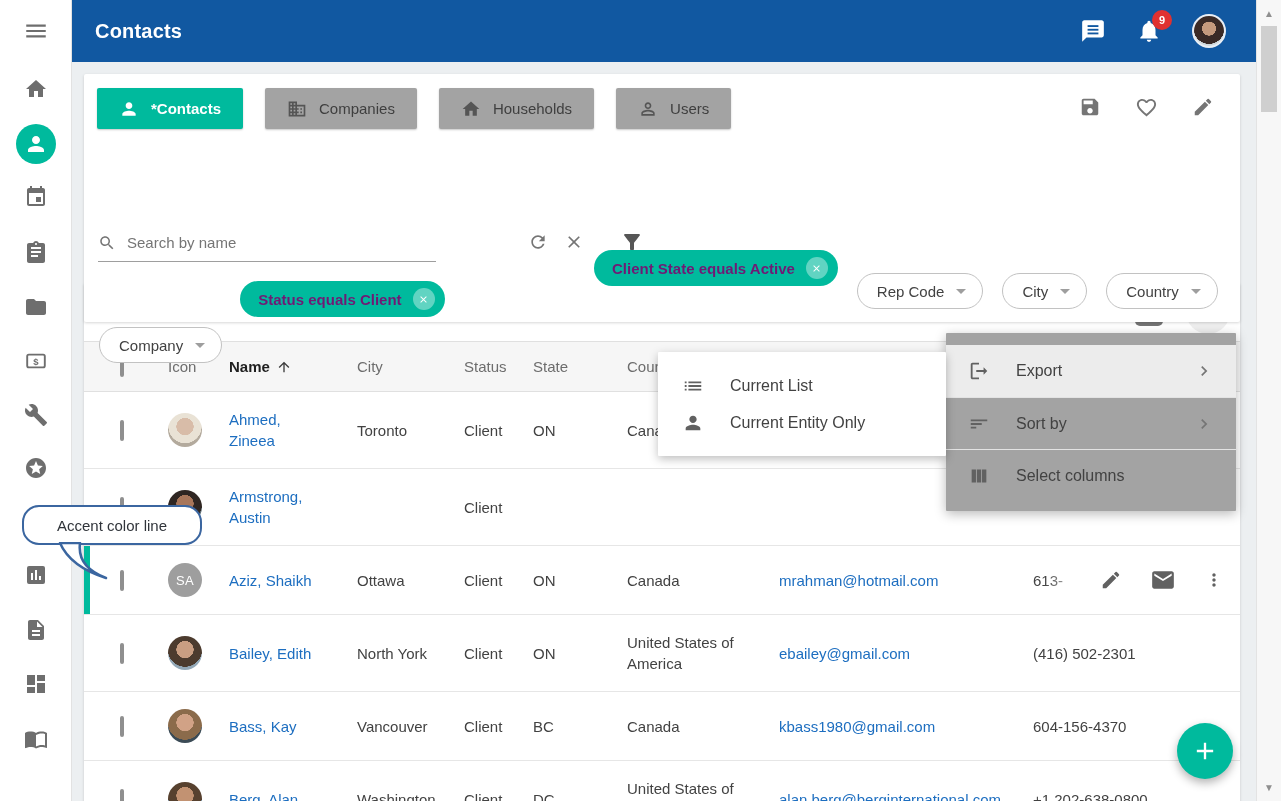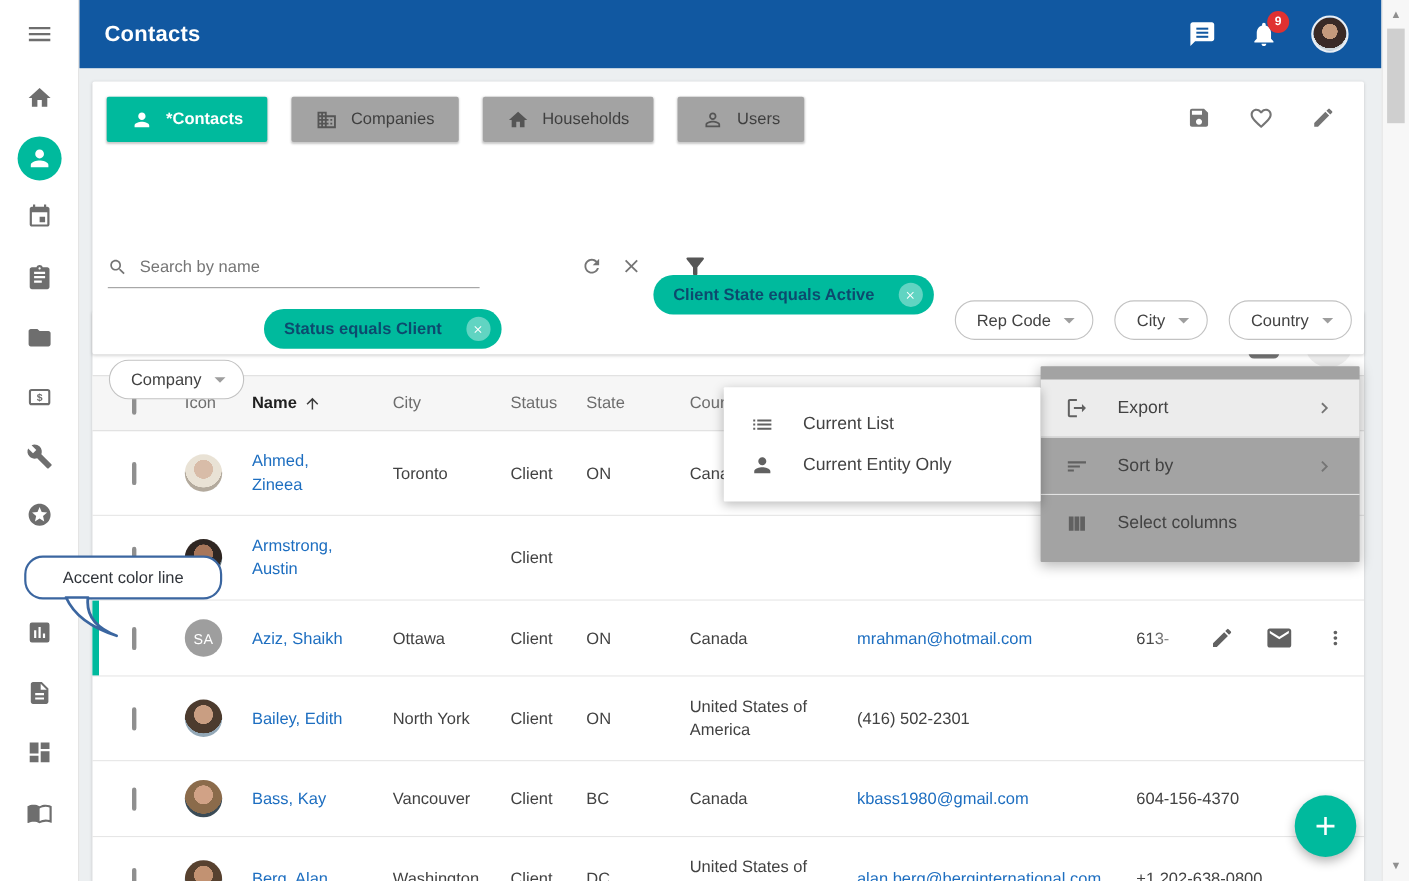--- a/index.html
+++ b/index.html
@@ -49,21 +49,21 @@
   .search-input { border:none; outline:none; flex:1; font-size:15px; color:#424242; font-family:"Liberation Sans",sans-serif; background:transparent; }
   .search-input::placeholder { color:#757575; opacity:1; }
   .search-side-icons { position:absolute; left:444px; top:158px; display:flex; gap:16px; }
   .search-side-icons svg { fill:#757575; cursor:pointer; }
   .funnel { position:absolute; left:536px; top:156px; cursor:pointer; }
   .funnel svg { fill:#565656; }
 
   .chip-row1 { position:absolute; left:510px; top:153px; display:flex; gap:19px; align-items:center; }
   .chip-row2 { position:absolute; left:15px; top:207px; display:flex; gap:18px; align-items:flex-start; }
   .chip { height:36px; border-radius:18px; display:inline-flex; align-items:center; font-size:15px; cursor:pointer; white-space:nowrap; }
-  .chip.teal { background:#00ba9d; color:#0c4a6e; padding:0 10px 0 18px; gap:22px; font-weight:bold; }
+  .chip.teal { background:#00ba9d; color:#701a75; padding:0 10px 0 18px; gap:11px; font-weight:bold; }
   .chip.outline { border:1px solid #c2c2c2; color:#424242; padding:0 16px 0 19px; gap:12px; background:#fff;margin-top:46px; }
   .chip-cancel { width:22px; height:22px; border-radius:50%; background:rgba(255,255,255,.38); display:flex; align-items:center; justify-content:center; cursor:pointer; flex:none; }
   .chip-cancel svg { fill:#fff; }
   .dd-arrow { width:0; height:0; border-left:5px solid transparent; border-right:5px solid transparent; border-top:5px solid #9e9e9e; }
 
   
   .table-card { position:absolute; left:84px; top:283px; width:1156px; height:522px; background:#fff; border-radius:2px; box-shadow:0 1px 3px rgba(0,0,0,.16); z-index:4; }
   .list-toolbar { position:relative; height:58px; }
   .summary { position:absolute; left:23px; top:50%; transform:translateY(-50%); color:#757575; font-size:15px; }
   .tb-plus { position:absolute; left:999px; top:18px; cursor:pointer; }
@@ -446,20 +446,21 @@
     <div class="grid-cols row">
       <div><span class="cb"></span></div>
       <div>
             <span class="avatar photo v3"></span>
           </div>
       <div class="cell"><a class="link name-span">Bailey, Edith</a></div>
       <div class="cell">North York</div>
       <div class="cell">Client</div>
       <div class="cell">ON</div>
       <div class="cell">United States of America</div>
+      <div class="cell"><a class="link">ebailey@gmail.com</a></div>
       <div class="cell">(416) 502-2301</div>
 
     </div>
 
     <div class="grid-cols row">
       <div><span class="cb"></span></div>
       <div>
             <span class="avatar photo v4"></span>
           </div>
       <div class="cell"><a class="link name-span">Bass, Kay</a></div>

